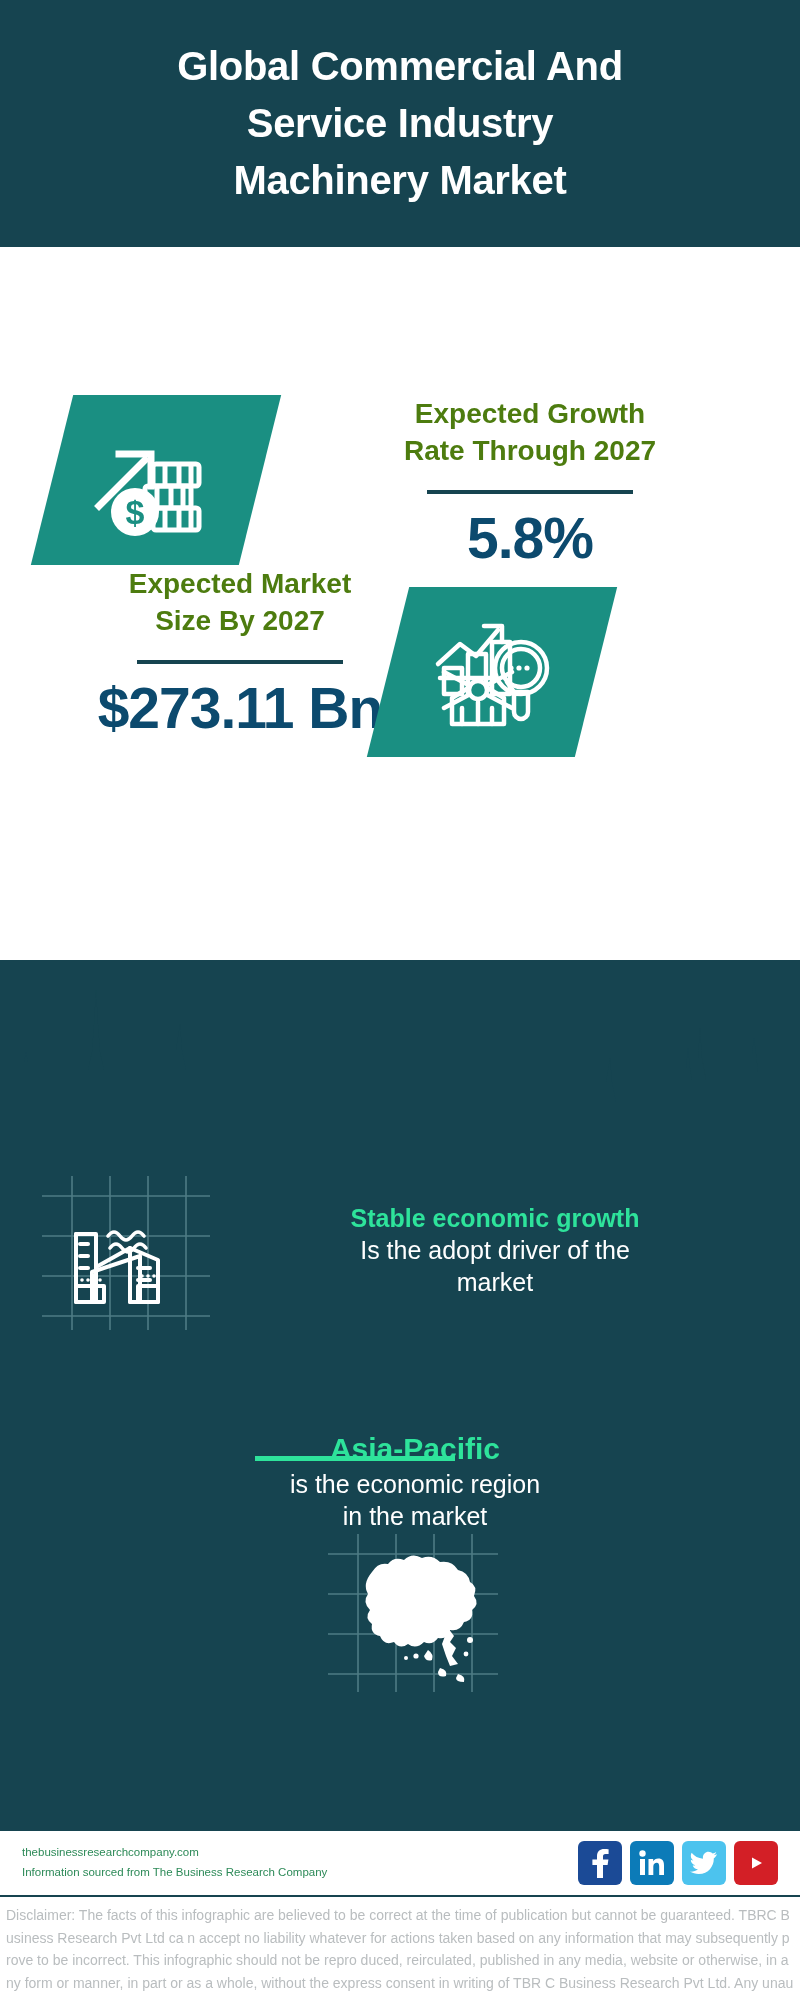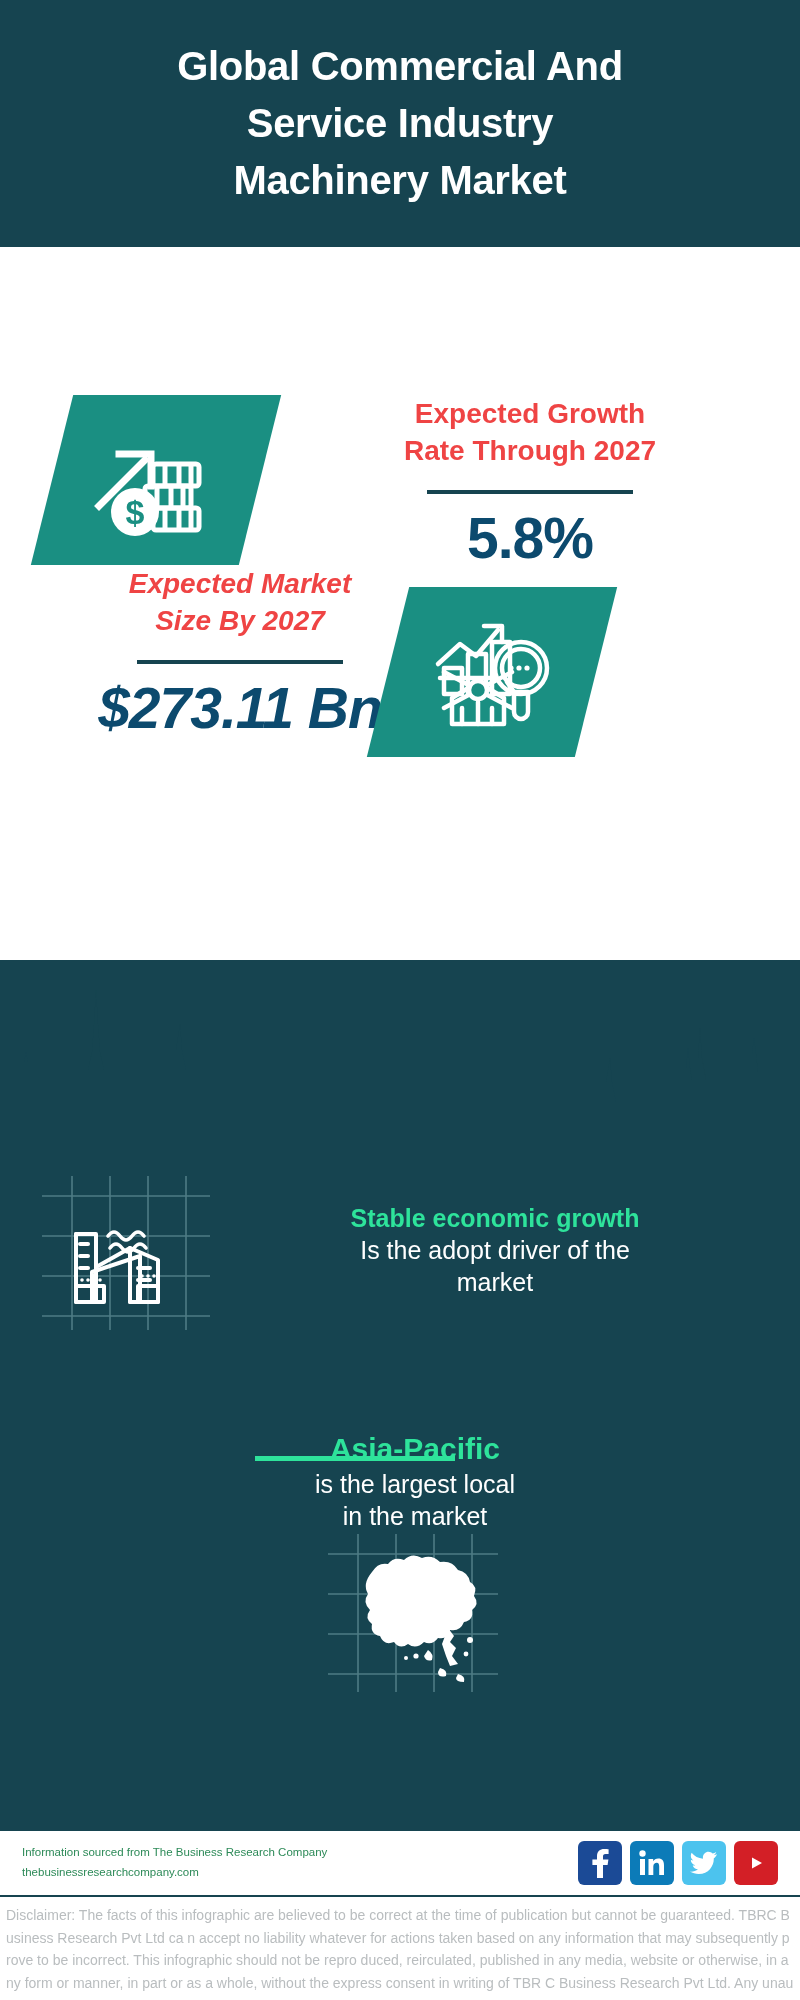--- a/index.html
+++ b/index.html
@@ -47,21 +47,21 @@
     display:flex; align-items:center; justify-content:center;
   }
 
   
   .growth-icon-wrap { left:52px; top:148px; width:208px; height:170px; }
   .growth-text {
     position:absolute; left:300px; top:148px; width:460px;
     text-align:center;
   }
   .stat-label {
-    color:#ef4444;
+    color:#4d7c0f;
     font-size:28px;
     font-weight:bold;
     line-height:1.33;
     white-space:pre-line;
   }
   .stat-rule {
     width:206px; height:4px; background:#164450;
     margin:21px auto 14px auto;
   }
   .stat-value {
@@ -69,21 +69,20 @@
     font-size:57px;
     font-weight:bold;
     line-height:1.08;
     letter-spacing:-1px;
   }
 
   
   .size-text {
     position:absolute; left:20px; top:318px; width:440px;
     text-align:center;
-    font-style:italic;
   }
   .size-icon-wrap { left:388px; top:340px; width:208px; height:170px; }
 
   
   .dark-sec {
     position:absolute; left:0; top:960px; width:800px; height:871px;
     background:#164450;
   }
   .skyline {
     position:absolute; left:0; top:962px; width:800px; height:200px;
@@ -297,21 +296,21 @@
       <div class="feat-body">Is the adopt driver of the
 market</div>
     </div>
   </div>
 
   <div class="mint-rule"></div>
 
   <div class="feature feat-2">
     <div class="feat-copy">
       <div class="feat-head big">Asia-Pacific</div>
-      <div class="feat-body">is the largest local
+      <div class="feat-body">is the economic region
 in the market</div>
     </div>
     <div class="feat-icon">
       <svg width="190" height="170" viewBox="0 0 190 170">
         <g stroke="#4e7b85" stroke-width="1.6" fill="none">
           <line x1="8" y1="22" x2="178" y2="22"></line>
           <line x1="8" y1="62" x2="178" y2="62"></line>
           <line x1="8" y1="102" x2="178" y2="102"></line>
           <line x1="8" y1="142" x2="178" y2="142"></line>
           <line x1="38" y1="2" x2="38" y2="160"></line>
@@ -332,22 +331,22 @@
           <circle cx="146" cy="122" r="2.4"></circle>
           <circle cx="96" cy="124" r="2.6"></circle>
           <circle cx="86" cy="126" r="2"></circle>
         </g>
       </svg>
     </div>
   </div>
 
   <div class="footer">
     <div class="src-text">
+      <div class="src-line">thebusinessresearchcompany.com</div>
       <div class="src-line">Information sourced from The Business Research Company</div>
-      <div class="src-line">thebusinessresearchcompany.com</div>
     </div>
     <div class="socials">
       <div class="soc fb">
         <svg width="22" height="30" viewBox="0 0 22 30">
             <path fill="#ffffff" d="M14 30 V17 H18.6 L19.4 11.6 H14 V8.4 C14 7 14.5 6 16.6 6 H19.6 V1.2 C19 1.1 17.2 1 15.2 1 C11 1 8 3.5 8 8 V11.6 H3.4 V17 H8 V30 Z"></path>
           </svg>
       </div>
       <div class="soc li">
         <svg width="26" height="26" viewBox="0 0 26 26">
             <g fill="#ffffff">

